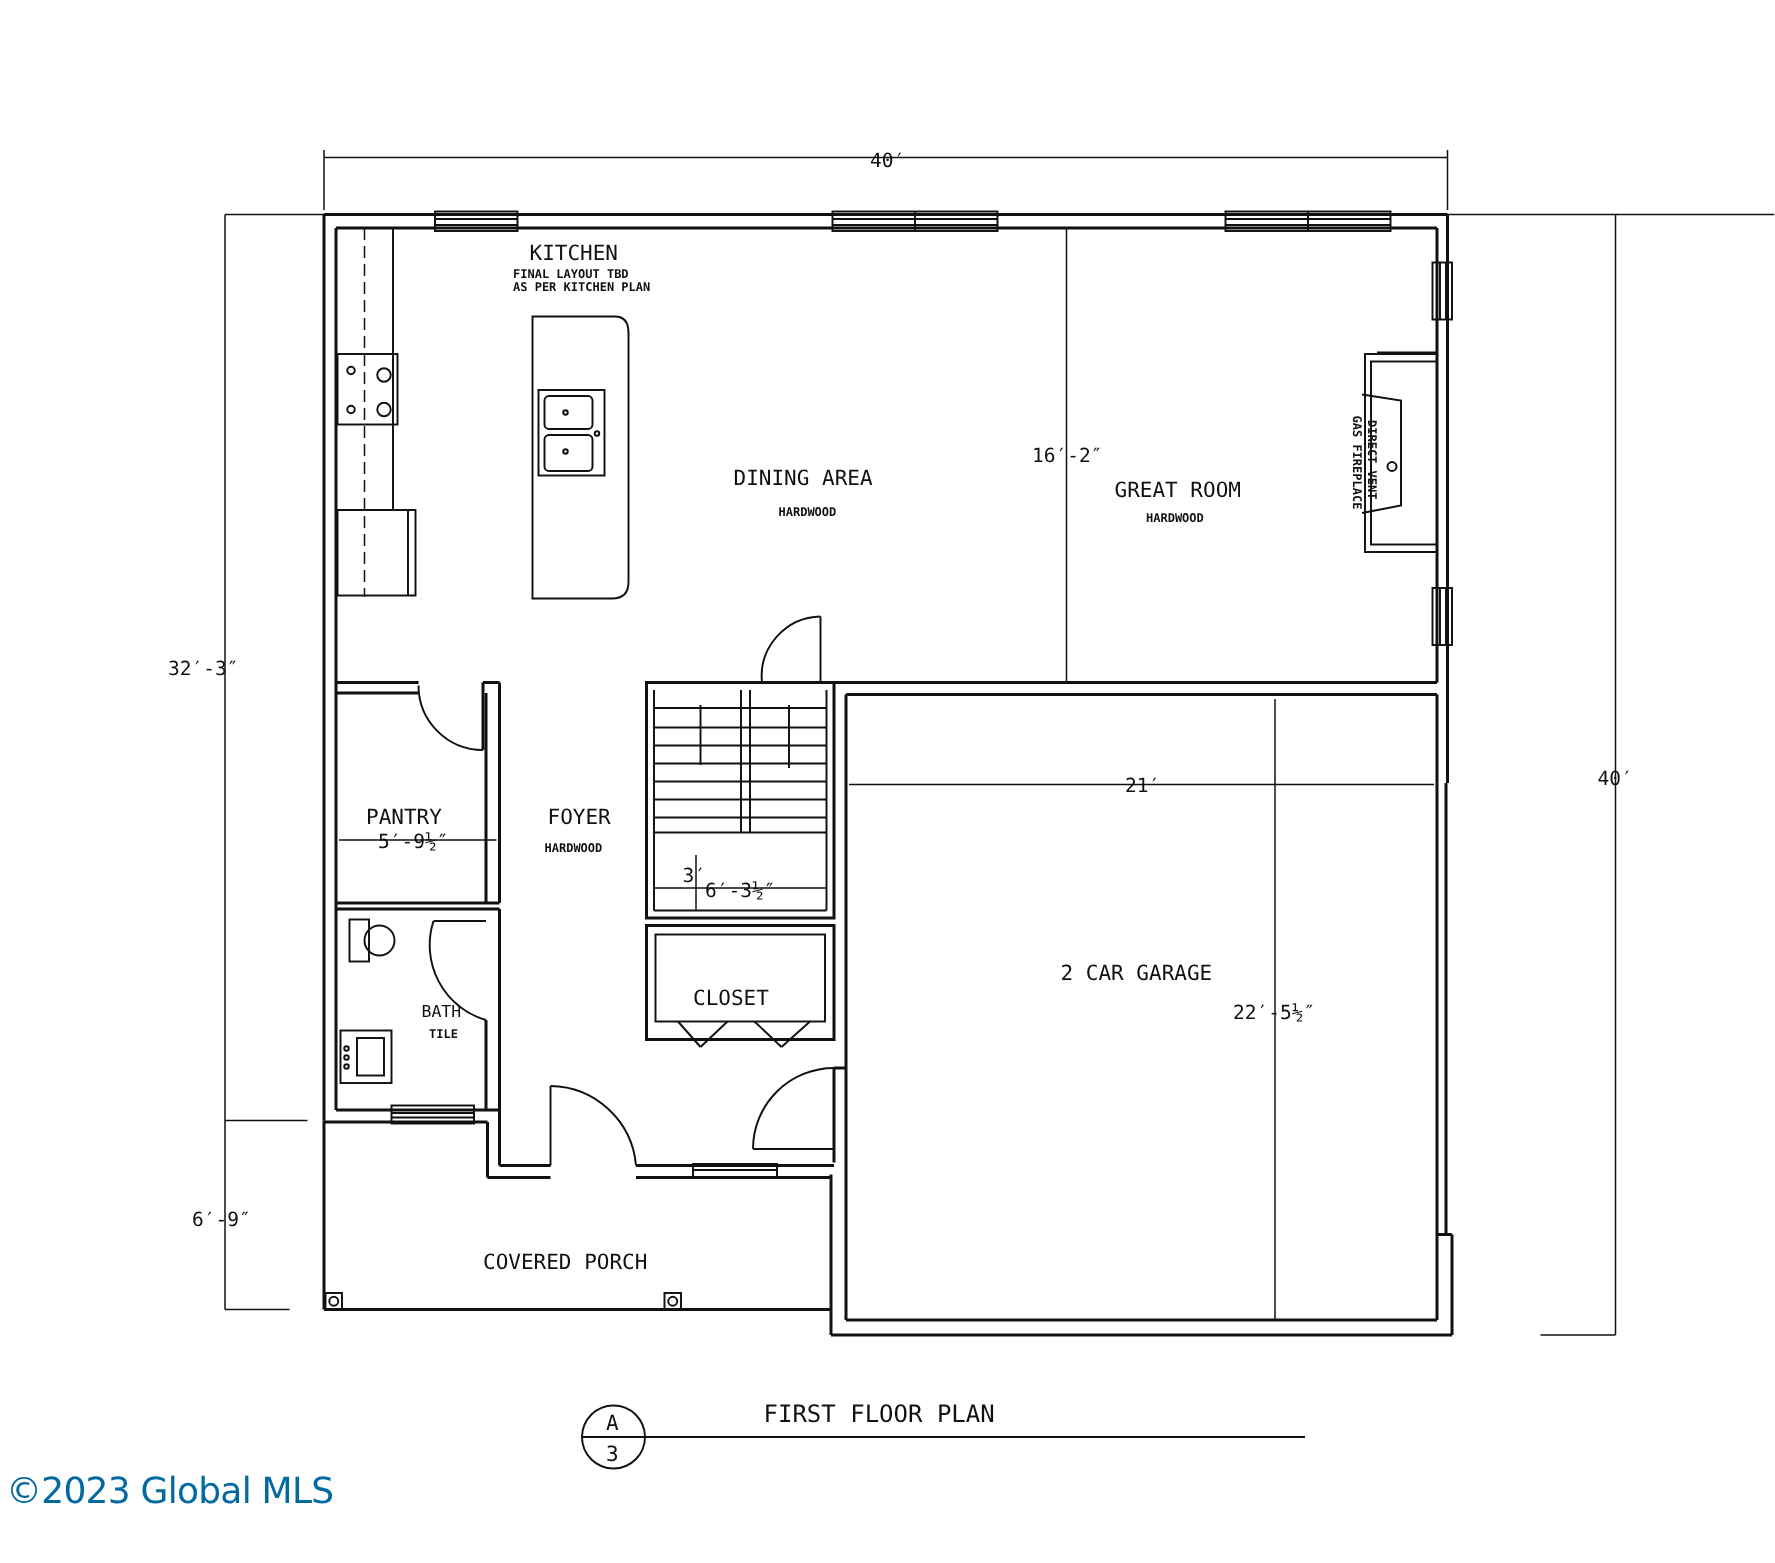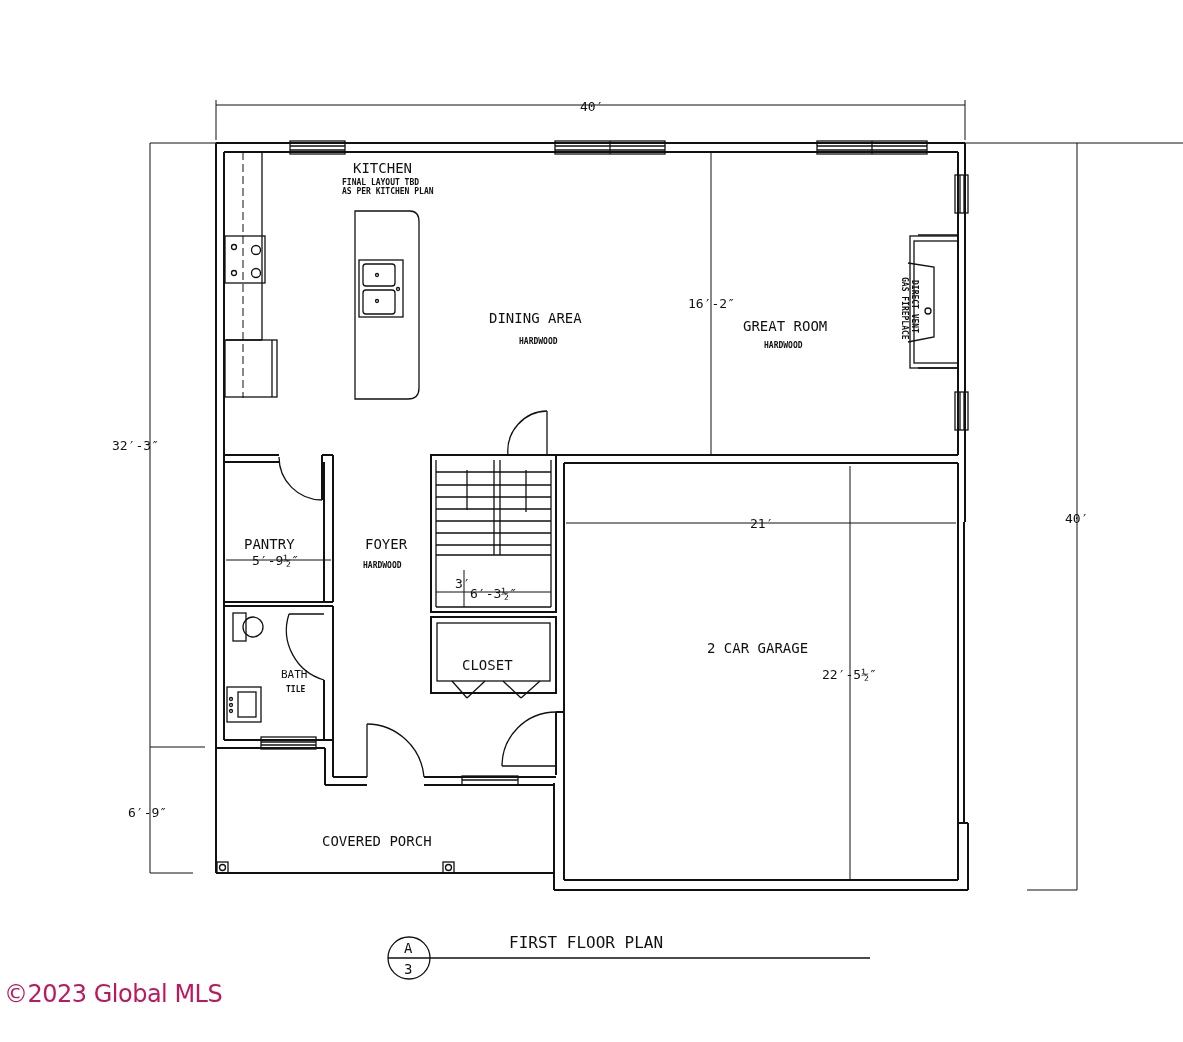--- a/index.html
+++ b/index.html
@@ -5,21 +5,21 @@
   html, body { margin:0; padding:0; background:#ffffff; }
   body { width:1183px; height:1042px; position:relative; overflow:hidden; font-family:"DejaVu Sans", sans-serif; }
   svg { position:absolute; left:0; top:0; }
   .w { stroke:#111; stroke-width:2; fill:none; }
   .t { stroke:#111; stroke-width:1.3; fill:none; }
   .d { stroke:#111; stroke-width:1; fill:none; }
   .lbl { font-family:"DejaVu Sans Mono", monospace; fill:#111; }
   .room { font-size:14px; }
   .small { font-size:8px; font-weight:bold; }
   .dim { font-size:13px; }
-  .watermark { position:absolute; left:4px; top:980px; font-family:"DejaVu Sans", sans-serif; font-size:24px; color:#be185d; letter-spacing:-0.5px; }
+  .watermark { position:absolute; left:4px; top:980px; font-family:"DejaVu Sans", sans-serif; font-size:24px; color:#0369a1; letter-spacing:-0.5px; }
 </style>
 </head>
 <body>
 
 <svg width="1183" height="1042" viewBox="0 0 1183 1042">
 
   <g>
     <line class="d" x1="216" y1="105" x2="965" y2="105"></line>
     <line class="d" x1="216" y1="100" x2="216" y2="140"></line>
     <line class="d" x1="965" y1="100" x2="965" y2="140"></line>

